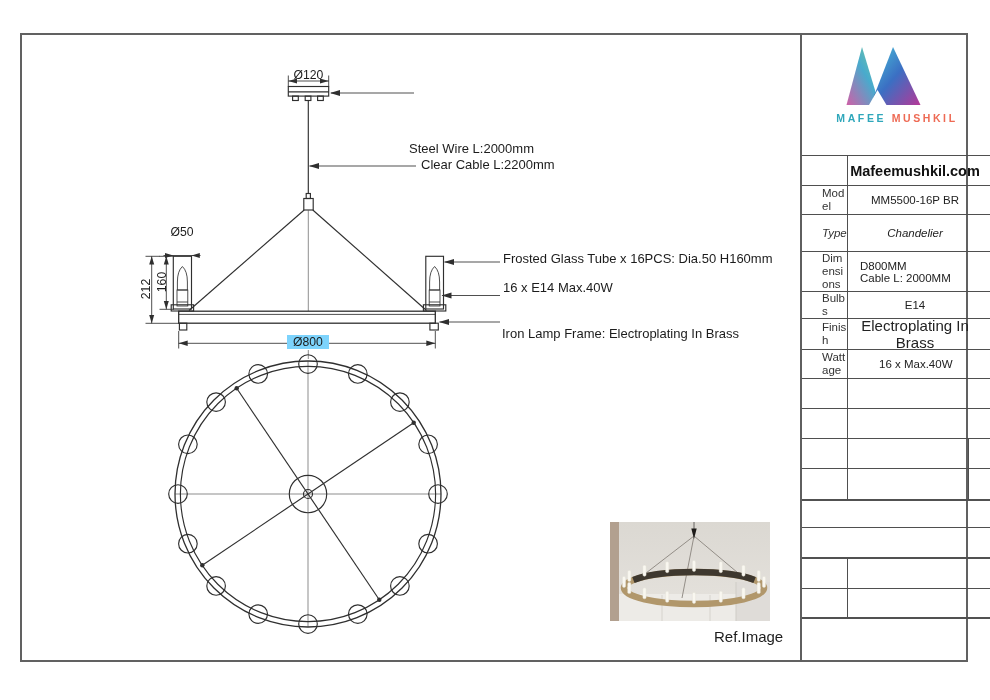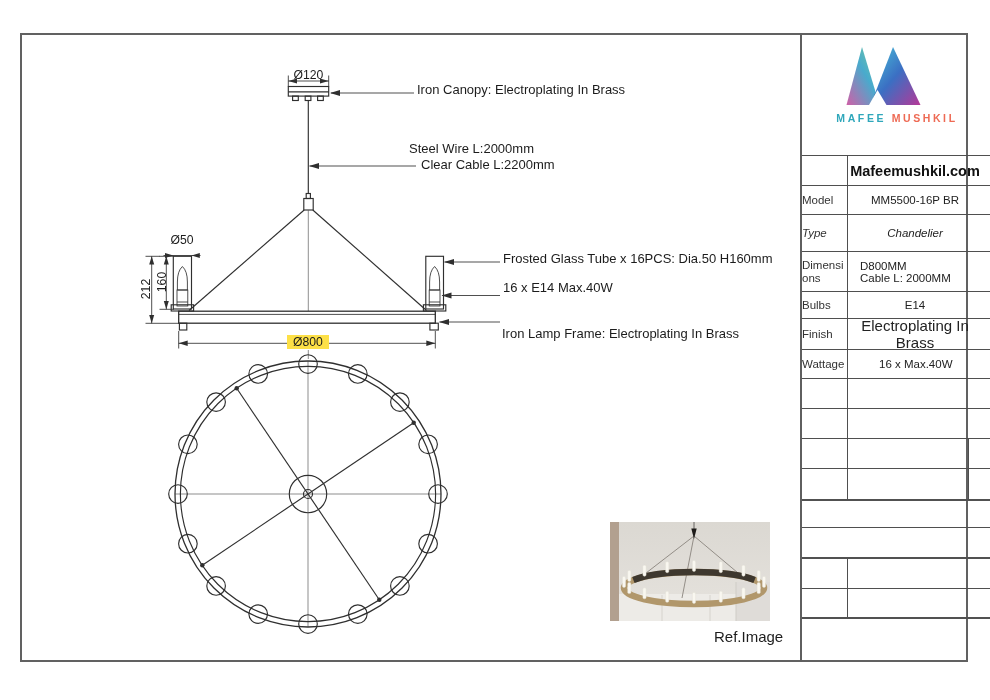--- a/index.html
+++ b/index.html
@@ -7,37 +7,37 @@
          font-family:"Liberation Sans",sans-serif;color:#222;}
   .abs{position:absolute;}
   
   #frame{left:20px;top:33px;width:948px;height:629px;border:2px solid #616161;box-sizing:border-box;}
   #spec-panel{left:800px;top:33px;width:192px;height:629px;border-left:2px solid #5f5f5f;box-sizing:border-box;
               display:flex;flex-direction:column;}
   .row{display:flex;border-top:1px solid #4f4f4f;box-sizing:border-box;flex:0 0 auto;}
   .row.first{border-top:none;}
   .row.thick{border-top:2px solid #515151;}
   .lcell{width:46px;border-right:1px solid #4f4f4f;box-sizing:border-box;display:flex;align-items:center;
-         padding-left:0;font-size:11.5px;color:#333;overflow-wrap:anywhere;line-height:13px;}
+         padding-left:20px;font-size:11.5px;color:#333;overflow-wrap:anywhere;line-height:13px;}
   .vcell{flex:1;display:flex;align-items:center;justify-content:center;font-size:11.5px;color:#222;
          padding-right:10px;box-sizing:border-box;text-align:center;}
   .vcell.left{justify-content:flex-start;padding-left:12px;text-align:left;}
   .mcell{width:24px;border-left:1px solid #4f4f4f;box-sizing:border-box;}
   .site{font-weight:bold;font-size:14.5px;color:#111;}
   .small{font-size:15px;}
   
   #logo-cell{position:relative;height:122px;flex:0 0 auto;}
   #logo-svg{position:absolute;left:0;top:0;}
   #logo-text{position:absolute;left:0;top:79px;width:100%;text-align:center;font-size:10.5px;
              font-weight:bold;letter-spacing:2.6px;white-space:nowrap;}
   
   .ann{position:absolute;font-size:13px;color:#1c1c1c;white-space:nowrap;line-height:15px;}
   .dim{position:absolute;font-size:12.2px;color:#1c1c1c;white-space:nowrap;text-align:center;}
   .rot{transform:rotate(-90deg);transform-origin:center;width:26px;height:14px;line-height:14px;}
-  #dim-800{background:#fde047;padding:0 2px;text-align:center;}
+  #dim-800{background:#7dd3fc;padding:0 2px;text-align:center;}
   #ref-caption{position:absolute;left:714px;top:628px;font-size:15px;color:#1d1d1d;}
   
   .ln{stroke:#2f2f2f;stroke-width:1.15;fill:none;}
   .ln2{stroke:#2f2f2f;stroke-width:1.3;fill:none;}
   .dl{stroke:#2f2f2f;stroke-width:0.85;fill:none;}
   .cl{stroke:#5d5d5d;stroke-width:0.7;fill:none;}
   .ar{fill:#2f2f2f;stroke:none;}
 </style>
 </head>
 <body>
@@ -173,29 +173,28 @@
         <circle class="ln" cx="216.1" cy="585.9" r="9.3"></circle>
         <circle class="ln" cx="258.2" cy="614.1" r="9.3"></circle>
         <circle class="ln" cx="308" cy="624" r="9.3"></circle>
         <circle class="ln" cx="357.8" cy="614.1" r="9.3"></circle>
         <circle class="ln" cx="399.9" cy="585.9" r="9.3"></circle>
         <circle class="ln" cx="428.1" cy="543.7" r="9.3"></circle>
       </g>
     </g>
   </svg>
 
-  <span class="ann" style="left:417px;top:82px;">Iron Canopy: Electroplating In Brass</span>
   <span class="ann" style="left:409px;top:141px;">Steel Wire L:2000mm</span>
   <span class="ann" style="left:421px;top:157px;">Clear Cable L:2200mm</span>
   <span class="ann" style="left:503px;top:251px;">Frosted Glass Tube x 16PCS: Dia.50 H160mm</span>
   <span class="ann" style="left:503px;top:280px;">16 x E14 Max.40W</span>
   <span class="ann" style="left:502px;top:326px;text-align:right;">Iron Lamp Frame: Electroplating In Brass</span>
 
   <span class="dim" style="left:290px;top:68px;width:37px;">Ø120</span>
-  <span class="dim" style="left:166px;top:233px;width:32px;">Ø50</span>
+  <span class="dim" style="left:166px;top:225px;width:32px;">Ø50</span>
   <span class="dim rot" style="left:148.5px;top:275px;">160</span>
   <span class="dim rot" style="left:132.5px;top:282px;">212</span>
   <span class="dim" id="dim-800" style="left:287px;top:335px;width:38px;">Ø800</span>
 
   <svg class="abs" style="left:610px;top:522px;" width="160" height="99" viewBox="0 0 160 99">
     <defs>
       <linearGradient id="wall" x1="0" y1="0" x2="0" y2="1">
         <stop offset="0" stop-color="#dbd8d2"></stop>
           <stop offset="1" stop-color="#e6e3de"></stop>
       </linearGradient>

